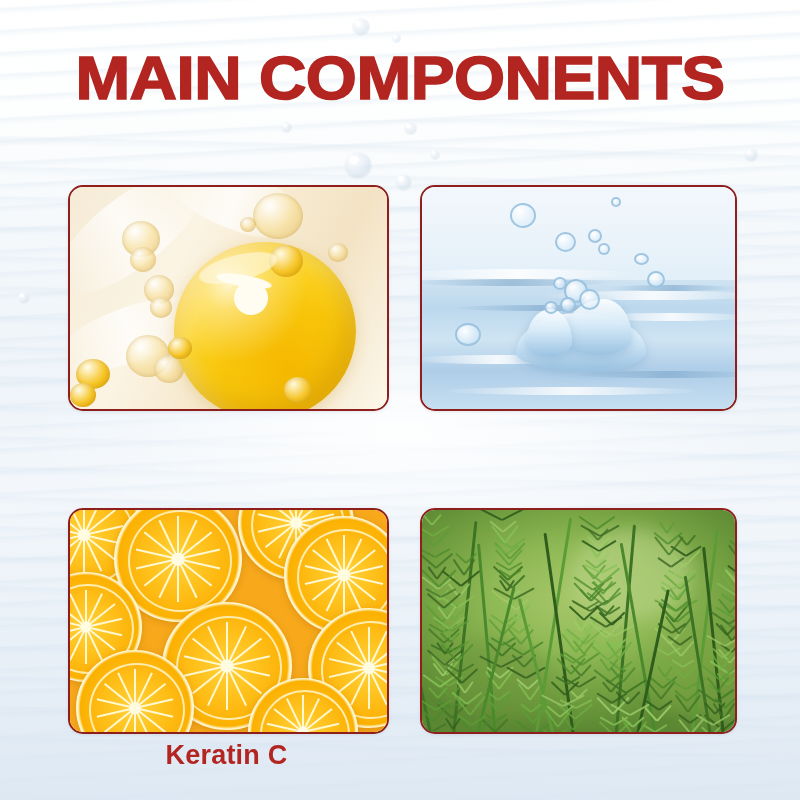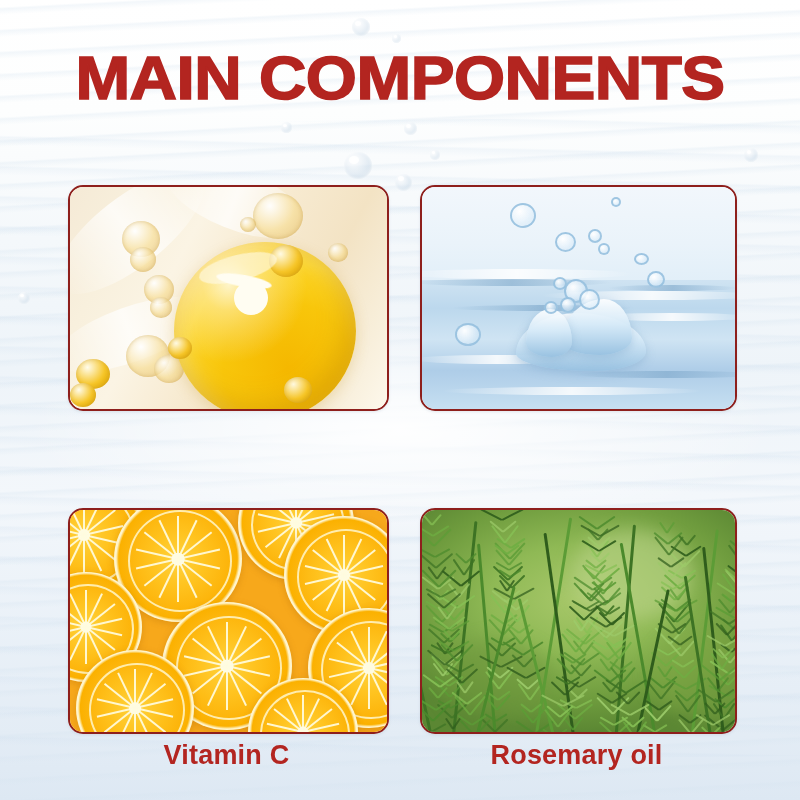--- a/index.html
+++ b/index.html
@@ -363,21 +363,21 @@
             <div class="seg" style="transform: translate(-50%, 0px) rotate(154.286deg);"></div>
             <div class="seg" style="transform: translate(-50%, 0px) rotate(180deg);"></div>
             <div class="seg" style="transform: translate(-50%, 0px) rotate(205.714deg);"></div>
             <div class="seg" style="transform: translate(-50%, 0px) rotate(231.429deg);"></div>
             <div class="seg" style="transform: translate(-50%, 0px) rotate(257.143deg);"></div>
             <div class="seg" style="transform: translate(-50%, 0px) rotate(282.857deg);"></div>
             <div class="seg" style="transform: translate(-50%, 0px) rotate(308.571deg);"></div>
             <div class="seg" style="transform: translate(-50%, 0px) rotate(334.286deg);"></div>
           </div>
       </div>
-      <div class="label" style="top:232px;">Vitamin C</div>
+      <div class="label" style="top:232px;">Keratin C</div>
     </div>
 
     <div class="cell" style="left:420px;top:508px;width:313px;height:222px;">
       <div class="panel">
         <div class="r-bg"></div>
         <div class="r-blur" style="left:150px;top:20px;width:120px;height:90px;background:rgba(190,214,140,.55);"></div>
         <div class="r-blur" style="left:20px;top:130px;width:110px;height:80px;background:rgba(110,150,60,.5);"></div>
         <div class="r-blur" style="left:230px;top:120px;width:110px;height:90px;background:rgba(130,170,70,.5);"></div>
         <div id="rosemary-foliage" style="position:absolute;inset:0;">
             <div class="stem" style="left: 30px; top: 10px; height: 215px; transform: rotate(6deg); background: rgb(61, 115, 36);"></div>
@@ -834,17 +834,16 @@
             <div class="needle" style="left: 307.273px; top: 84.8px; height: 18px; background: rgb(75, 138, 44); transform: rotate(-39deg); opacity: 0.72;"></div>
             <div class="needle" style="left: 307.273px; top: 84.8px; height: 18px; background: rgb(75, 138, 44); transform: rotate(39deg); opacity: 0.72;"></div>
             <div class="needle" style="left: 309.025px; top: 78.6px; height: 13px; background: rgb(92, 156, 54); transform: rotate(-52deg); opacity: 0.72;"></div>
             <div class="needle" style="left: 309.025px; top: 78.6px; height: 13px; background: rgb(92, 156, 54); transform: rotate(52deg); opacity: 0.72;"></div>
             <div class="needle" style="left: 310.777px; top: 60.4px; height: 20px; background: rgb(111, 174, 66); transform: rotate(-35deg); opacity: 0.72;"></div>
             <div class="needle" style="left: 310.777px; top: 60.4px; height: 20px; background: rgb(111, 174, 66); transform: rotate(35deg); opacity: 0.72;"></div>
             <div class="needle" style="left: 312.529px; top: 54.2px; height: 15px; background: rgb(134, 192, 85); transform: rotate(-48deg); opacity: 0.72;"></div>
             <div class="needle" style="left: 312.529px; top: 54.2px; height: 15px; background: rgb(134, 192, 85); transform: rotate(48deg); opacity: 0.72;"></div>
           </div>
       </div>
-      <div class="label" style="top:232px;">Rosemary oil</div>
     </div>
 
   </div>
 </div>
 
 </body></html>

